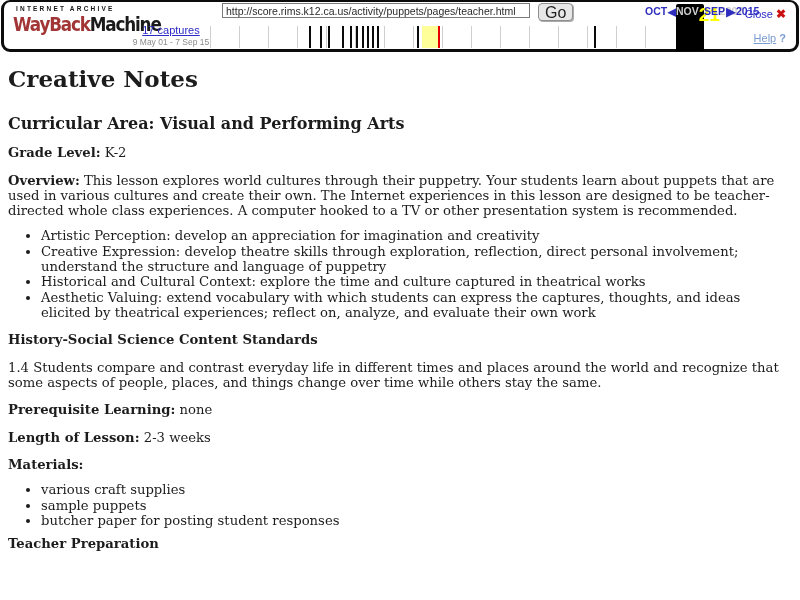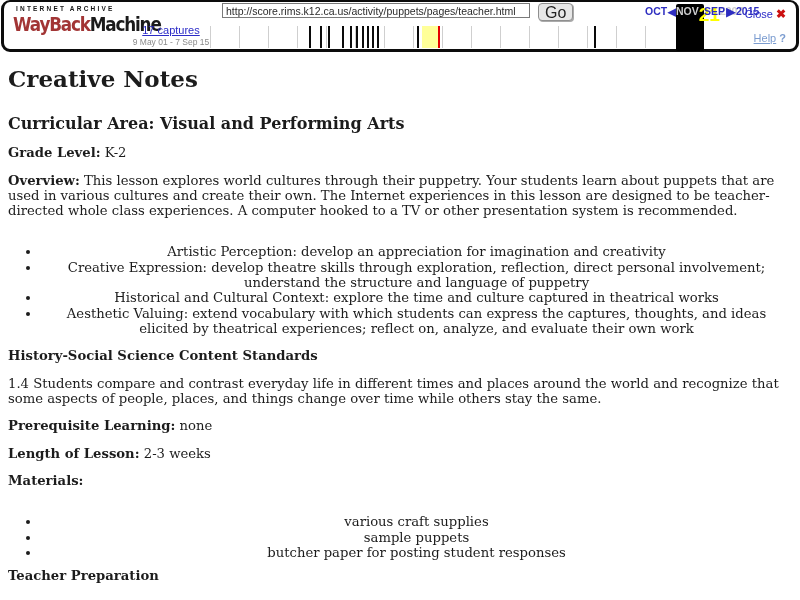--- a/index.html
+++ b/index.html
@@ -58,21 +58,21 @@
   .close-x { color: #cc1111; font-weight: bold; font-size: 12px; cursor: pointer; }
   .help-link { color: #7b9cd0; text-decoration: underline; cursor: pointer; }
   .help-q { color: #7b9cd0; font-weight: bold; cursor: pointer; }
 
   
   .doc { padding: 6px 8px 0; font-family: "DejaVu Serif", serif; font-size: 13.2px;
          color: #1c1c1c; line-height: 1.16; }
   .doc h1 { font-size: 23px; font-weight: bold; margin-top: 8px; }
   .doc .subtitle { font-size: 16px; font-weight: bold; margin-top: 22px; }
   .doc p { margin-top: 12px; }
-  .doc ul { margin-top: 26px; padding-left: 33px; text-align: center; }
+  .doc ul { margin-top: 10px; padding-left: 33px; }
   .doc li { margin: 0; }
   .doc .next-head { margin-top: 8px; font-weight: bold; }
   b { font-weight: bold; }
 </style>
 </head>
 <body>
 
 <div class="wb-toolbar">
 
   <div class="wb-logo">

